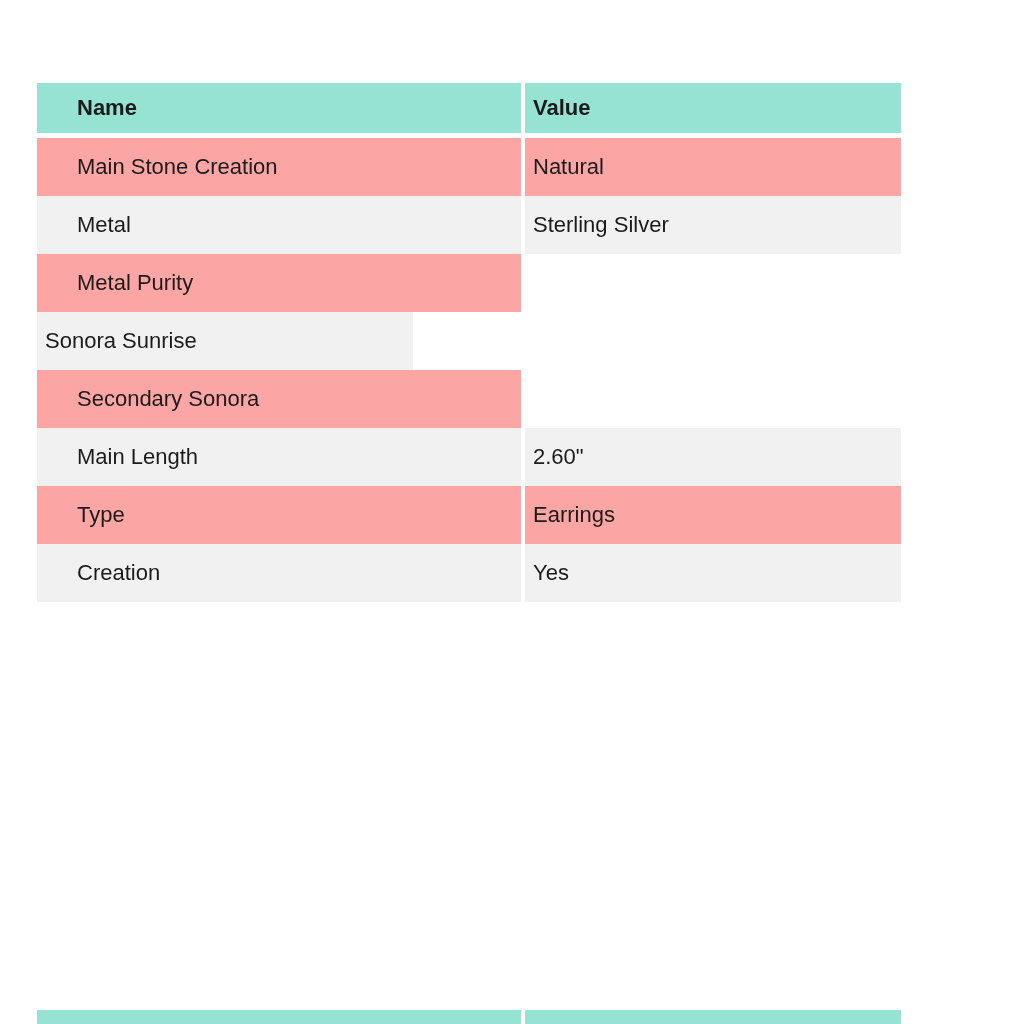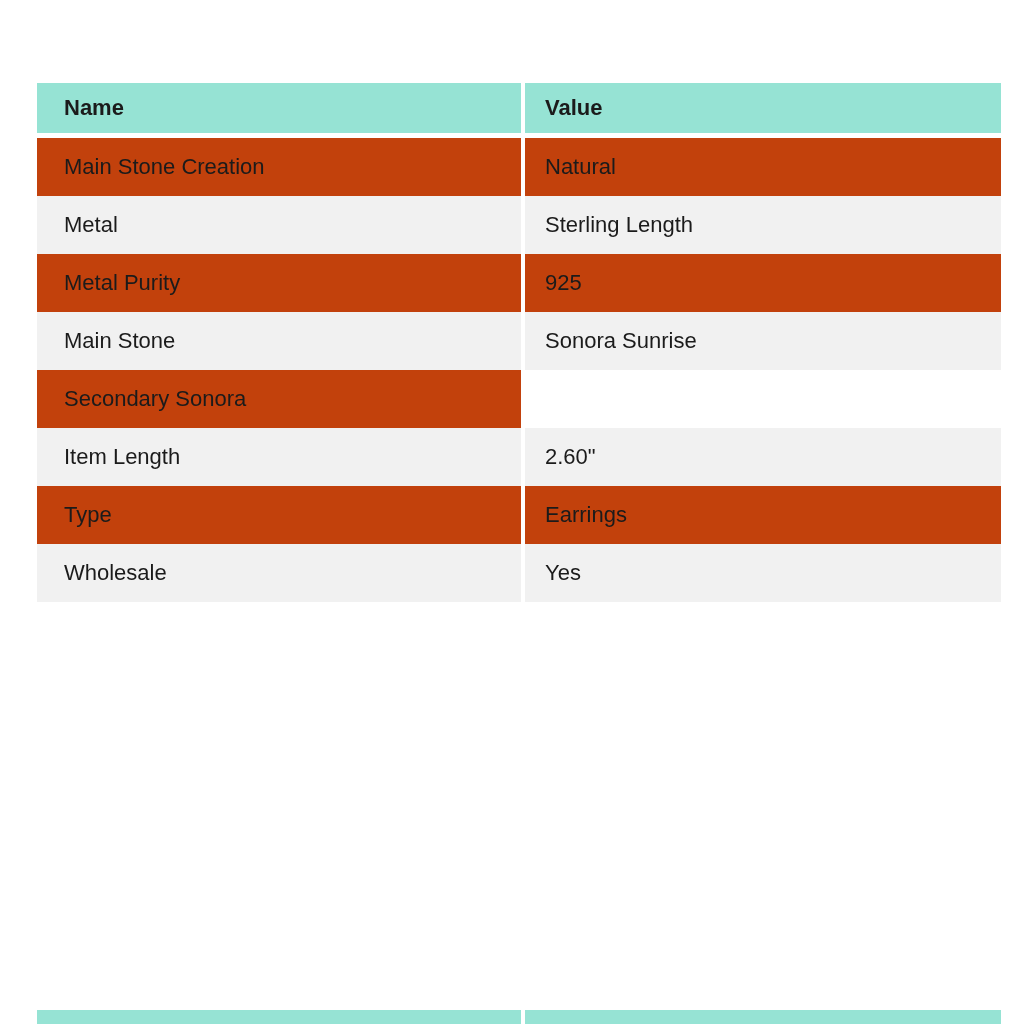--- a/index.html
+++ b/index.html
@@ -28,34 +28,34 @@
     margin-bottom: 5px;    
   }
   .header-cell {
     background: #96e3d4;
     display: flex;
     align-items: center;
     font-size: 22px;
     font-weight: 700;
     color: #1b1b1b;
   }
-  .col-name  { width: 484px; padding-left: 27px; }
-  .col-value { width: 476px; padding-left: 20px; }
+  .col-name  { width: 484px; padding-left: 40px; }
+  .col-value { width: 376px; padding-left: 8px; }
   .tbody { display: block; }
   .row {
     display: flex;
     gap: 4px;
     height: 58px;
   }
   .cell {
     display: flex;
     align-items: center;
     font-size: 22px;
     font-weight: 400;
-    background: #c2410c;
+    background: #fca5a5;
     color: #1b1b1b;
   }
   .row:nth-child(even) .cell { background: #f1f1f1; }
   
   .partial-header {
     position: absolute;
     left: 37px;
     top: 1010px;
     width: 964px;
     height: 14px;
@@ -78,49 +78,47 @@
 
     <div class="tbody">
 
       <div class="row">
         <div class="cell col-name">Main Stone Creation</div>
         <div class="cell col-value">Natural</div>
       </div>
 
       <div class="row">
         <div class="cell col-name">Metal</div>
-        <div class="cell col-value">Sterling Length</div>
+        <div class="cell col-value">Sterling Silver</div>
       </div>
 
       <div class="row">
         <div class="cell col-name">Metal Purity</div>
-        <div class="cell col-value">925</div>
       </div>
 
       <div class="row">
-        <div class="cell col-name">Main Stone</div>
         <div class="cell col-value">Sonora Sunrise</div>
       </div>
 
       <div class="row">
         <div class="cell col-name">Secondary Sonora</div>
       </div>
 
       <div class="row">
-        <div class="cell col-name">Item Length</div>
+        <div class="cell col-name">Main Length</div>
         <div class="cell col-value">2.60"</div>
       </div>
 
       <div class="row">
         <div class="cell col-name">Type</div>
         <div class="cell col-value">Earrings</div>
       </div>
 
       <div class="row">
-        <div class="cell col-name">Wholesale</div>
+        <div class="cell col-name">Creation</div>
         <div class="cell col-value">Yes</div>
       </div>
 
     </div>
   </div>
 
   <div class="partial-header">
     <div class="ph-cell col-name"></div>
     <div class="ph-cell col-value"></div>
   </div>

